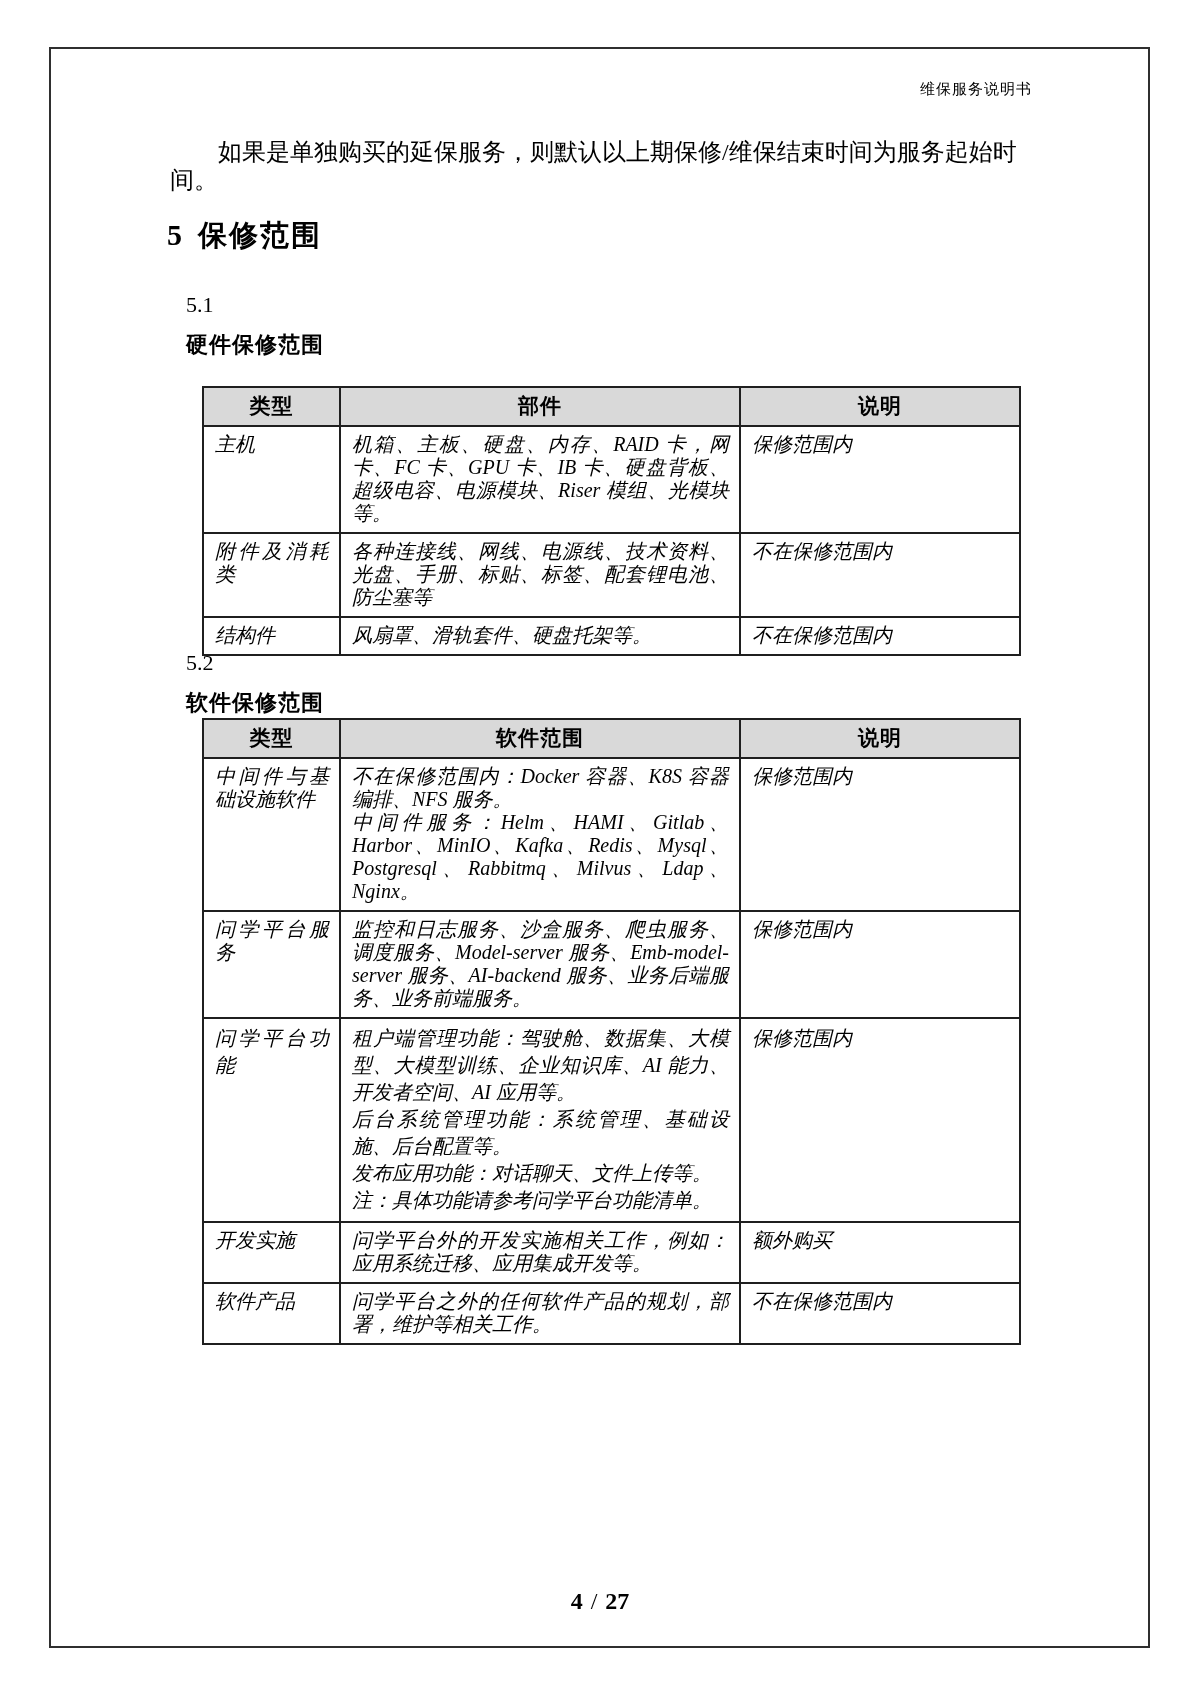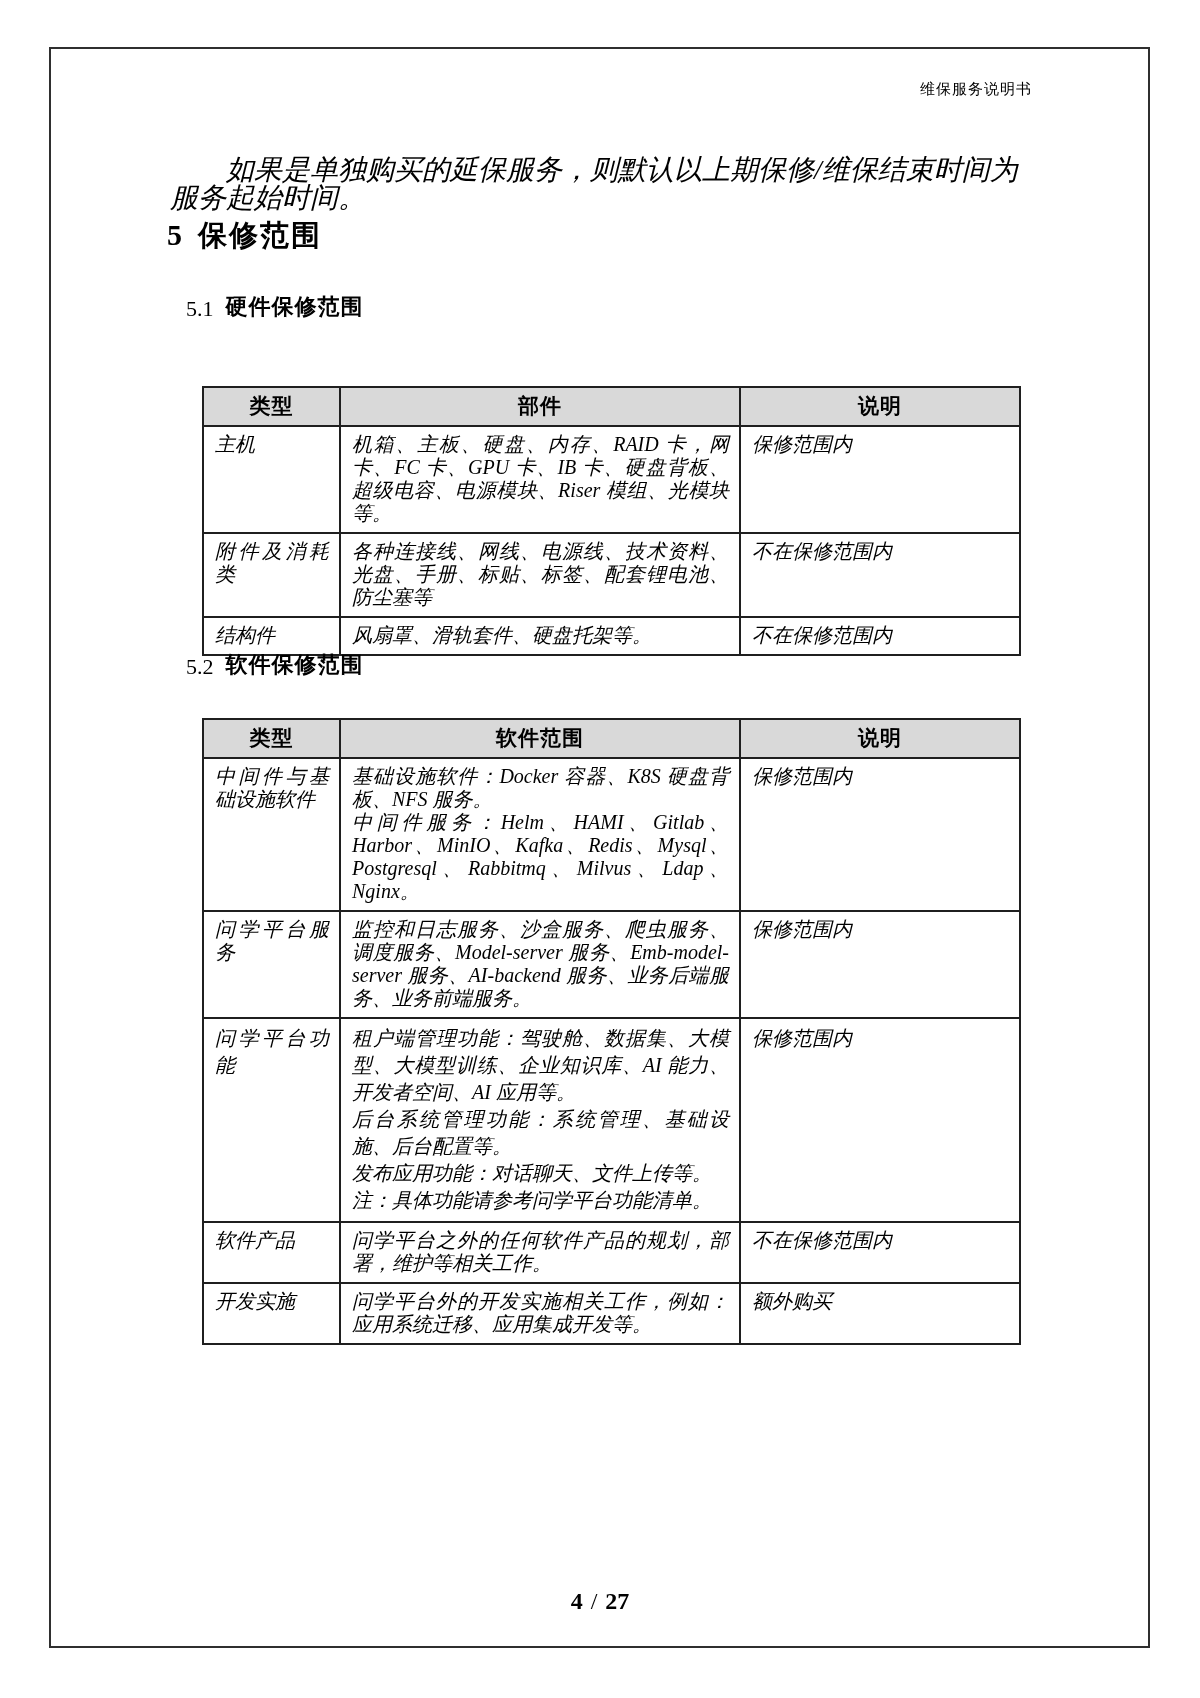--- a/index.html
+++ b/index.html
@@ -19,34 +19,33 @@
     border: 2px solid #2f2f2f;
   }
 
   .doc-title {
     position: absolute; top: 80px; left: 0;
     width: 1032px; text-align: right;
     font-size: 15px; letter-spacing: 1px;
   }
 
   .intro {
-    position: absolute; top: 156px; left: 170px; width: 868px;
-    font-size: 28px; line-height: 28px;
+    position: absolute; top: 138px; left: 170px; width: 868px;
+    font-size: 24px; line-height: 28px;
     text-indent: 2em;
-    font-style: italic;
   }
 
   .h1 {
     position: absolute; top: 216px; left: 167px;
     display: flex; align-items: baseline; gap: 16px;
   }
   .h1 .num { font-size: 30px; font-weight: 700; font-family: "Liberation Serif", serif; }
   .h1 .txt { font-size: 29px; font-weight: 700; font-family: Liberation Mono, monospace; letter-spacing: 2px; }
 
-  .h2 { position: absolute; display: flex; align-items: flex-end; gap: 12px; }
+  .h2 { position: absolute; display: flex; align-items: flex-start; gap: 12px; flex-direction: column; }
   .h2 .num { font-size: 22px; font-family: "Liberation Serif", serif; }
   .h2 .txt { font-size: 22px; font-weight: 700; font-family: "Liberation Sans", sans-serif; letter-spacing: 1px; }
   .h2.h51 { top: 292px; left: 186px; }
   .h2.h52 { top: 650px; left: 186px; }
 
   table {
     position: absolute; left: 202px;
     width: 817px; table-layout: fixed;
     border-collapse: collapse;
   }
@@ -146,21 +145,21 @@
     <tr>
       <th>类型</th>
       <th>软件范围</th>
       <th>说明</th>
     </tr>
   </thead>
   <tbody>
     <tr>
       <td>中间件与基础设施软件</td>
       <td>
-        <div class="para">基础设施软件：Docker 容器、K8S 硬盘背板、NFS 服务。</div>
+        <div class="para">不在保修范围内：Docker 容器、K8S 容器编排、NFS 服务。</div>
         <div class="para">中间件服务：Helm、HAMI、Gitlab、Harbor、MinIO、Kafka、Redis、Mysql、Postgresql、Rabbitmq、Milvus、Ldap、Nginx。</div>
       </td>
       <td class="note-cell">保修范围内</td>
     </tr>
     <tr>
       <td>问学平台服务</td>
       <td>
         <div class="para">监控和日志服务、沙盒服务、爬虫服务、调度服务、Model-server 服务、Emb-model-server 服务、AI-backend 服务、业务后端服务、业务前端服务。</div>
       </td>
       <td class="note-cell">保修范围内</td>
@@ -169,31 +168,31 @@
       <td>问学平台功能</td>
       <td>
         <div class="para">租户端管理功能：驾驶舱、数据集、大模型、大模型训练、企业知识库、AI 能力、开发者空间、AI 应用等。</div>
         <div class="para">后台系统管理功能：系统管理、基础设施、后台配置等。</div>
         <div class="para">发布应用功能：对话聊天、文件上传等。</div>
         <div class="para">注：具体功能请参考问学平台功能清单。</div>
       </td>
       <td class="note-cell">保修范围内</td>
     </tr>
     <tr>
+      <td>开发实施</td>
+      <td>
+        <div class="para">问学平台外的开发实施相关工作，例如：应用系统迁移、应用集成开发等。</div>
+      </td>
+      <td class="note-cell">额外购买</td>
+    </tr>
+    <tr>
       <td>软件产品</td>
       <td>
         <div class="para">问学平台之外的任何软件产品的规划，部署，维护等相关工作。</div>
       </td>
       <td class="note-cell">不在保修范围内</td>
-    </tr>
-    <tr>
-      <td>开发实施</td>
-      <td>
-        <div class="para">问学平台外的开发实施相关工作，例如：应用系统迁移、应用集成开发等。</div>
-      </td>
-      <td class="note-cell">额外购买</td>
     </tr>
   </tbody>
 </table>
 
 <div class="footer">
   <span class="pg">4</span><span class="sep">/</span><span class="pg">27</span>
 </div>
 
 </body></html>

